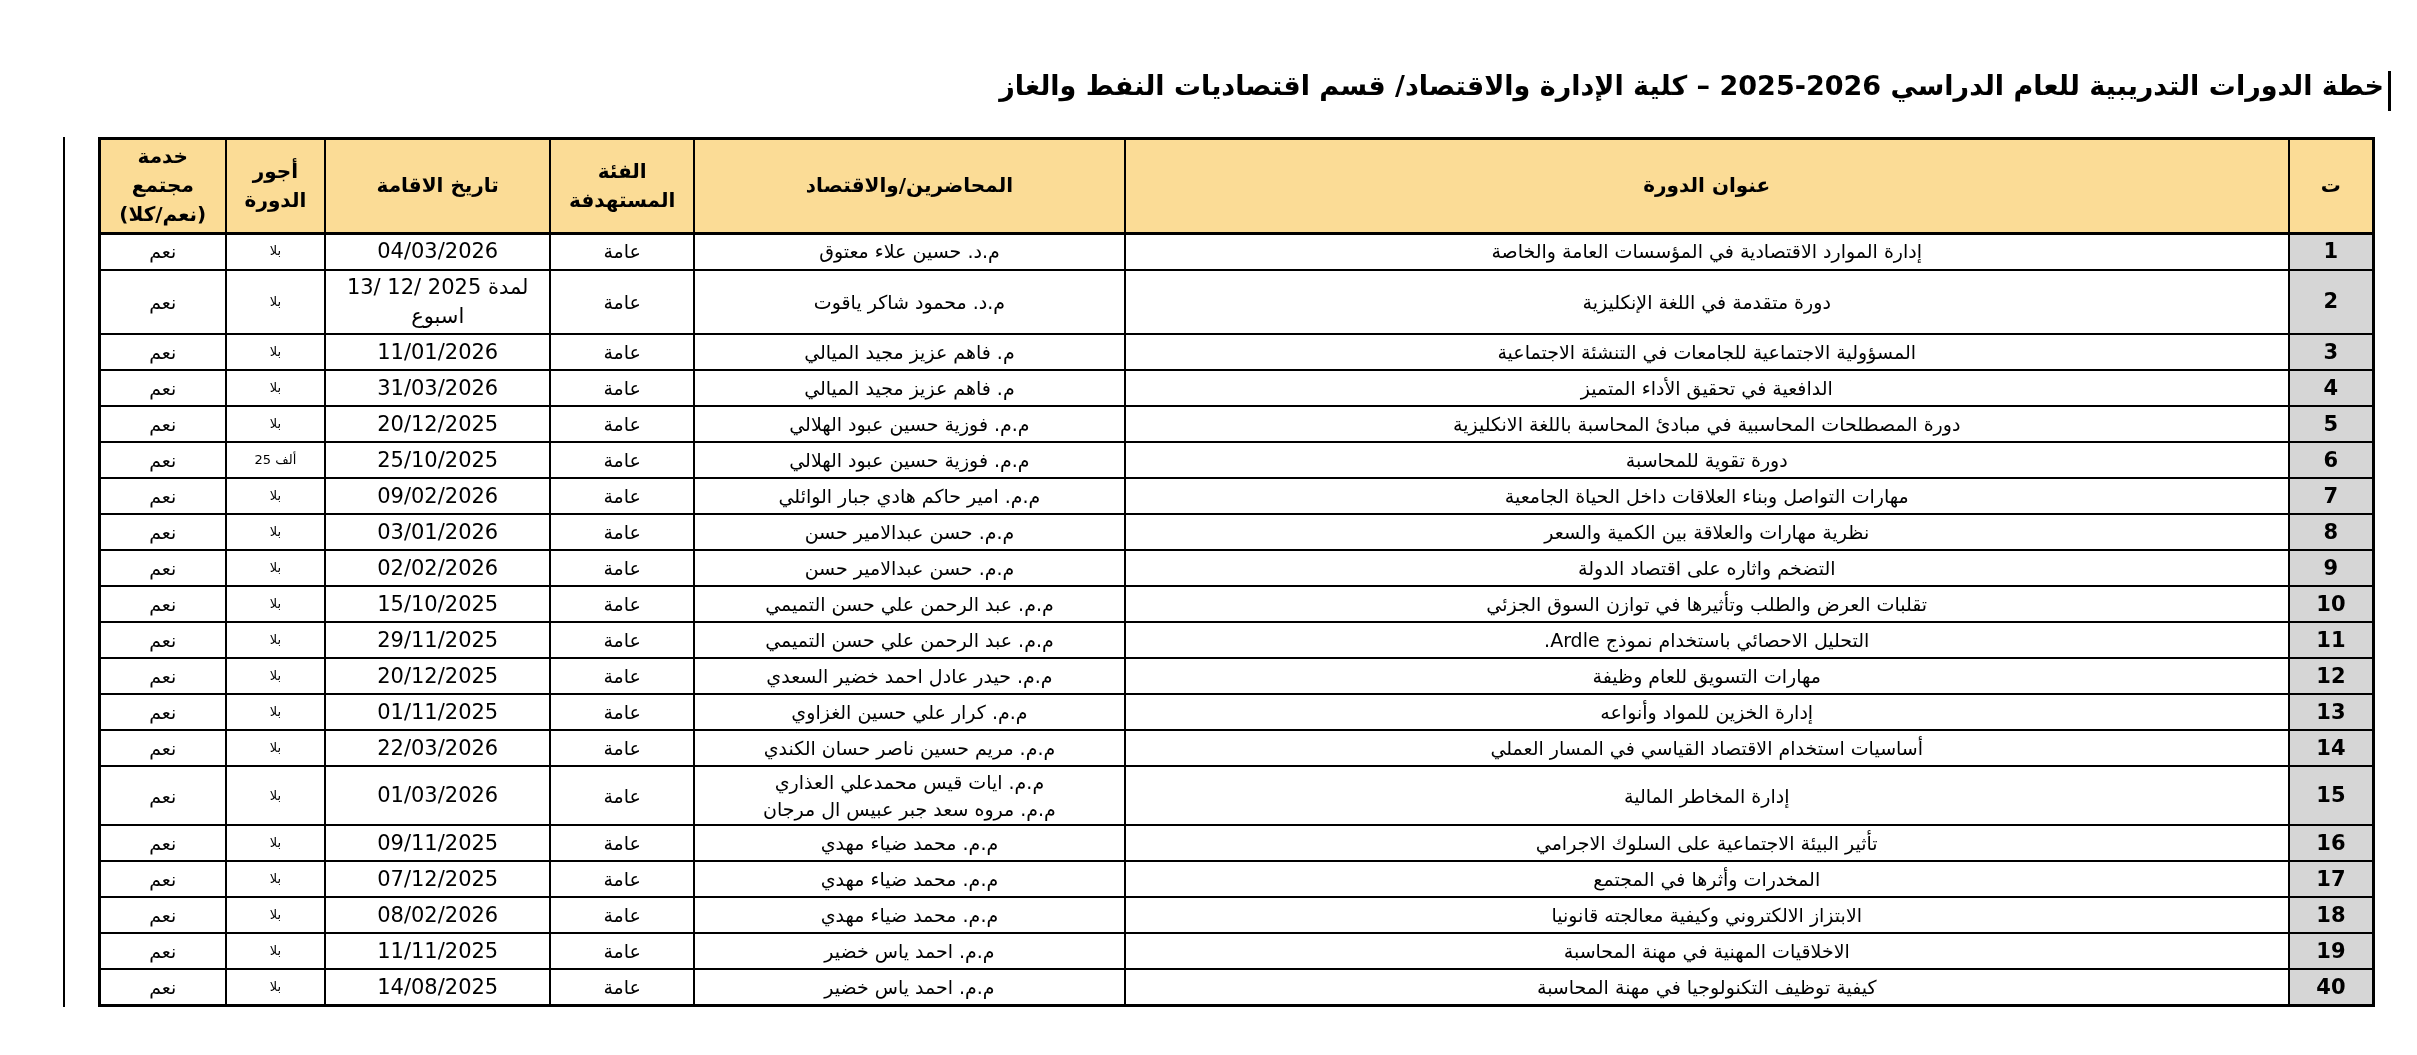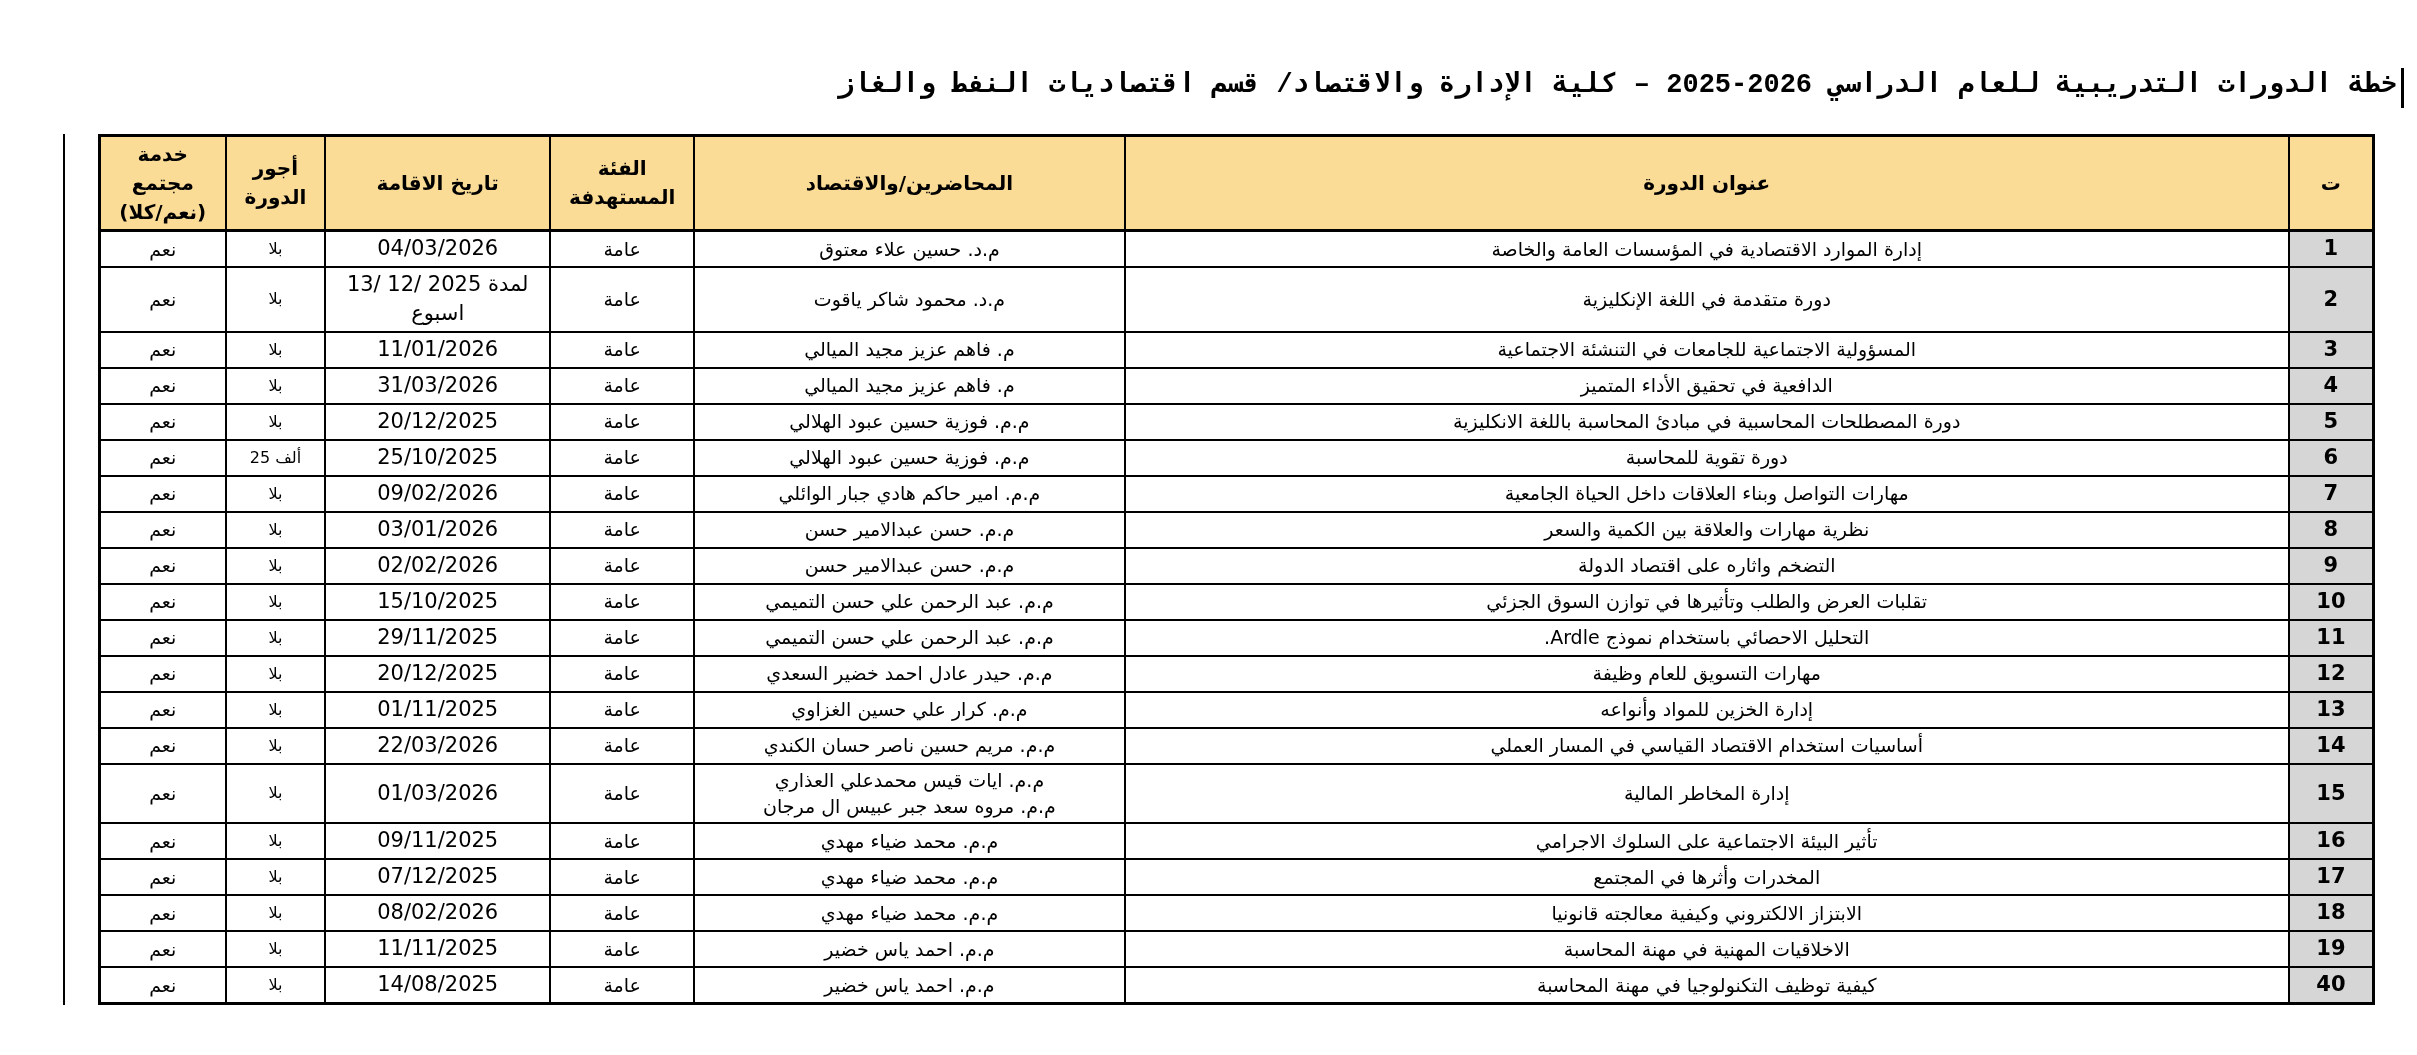--- a/index.html
+++ b/index.html
@@ -1,41 +1,41 @@
 <!DOCTYPE html>
 <html lang="ar" style="--header-bg: #FBDC96; --num-bg: #D6D6D6;"><head>
 <meta charset="utf-8">
 <style>
   html,body{margin:0;padding:0;background:#fff;width:2417px;height:1055px;overflow:hidden;
             font-family:"DejaVu Sans",sans-serif;color:#000;}
   .page{width:2417px;height:1055px;position:relative;background:#fff;}
 
   
-  .title-wrap{padding:68px 13px 0 0;text-align:right;direction:rtl;font-family:Liberation Mono, monospace;}
+  .title-wrap{padding:68px 26px 0 0;text-align:right;direction:rtl;}
   h1.doc-title{display:inline;font-size:27px;font-weight:bold;line-height:1.3;letter-spacing:0;}
   .caret{display:inline-block;width:3px;height:40px;background:#000;vertical-align:middle;margin-left:4px;}
 
   
   .table-wrap{display:flex;flex-direction:row;align-items:stretch;margin:26px 42px 0 63px;direction:ltr;}
   .side-rule{width:2px;background:#000;flex:0 0 2px;}
   .side-gap{width:33px;flex:0 0 33px;}
 
   table.courses{direction:rtl;border-collapse:collapse;table-layout:fixed;
                 border:3px solid #000;flex:1 1 auto;}
   col.c-num{width:84px;} col.c-title{width:1155px;} col.c-lect{width:427px;}
   col.c-group{width:143px;} col.c-date{width:223px;} col.c-fees{width:99px;} col.c-comm{width:125px;}
 
   th,td{border:2px solid #000;text-align:center;vertical-align:middle;
         white-space:pre-line;padding:2px 6px;overflow:hidden;}
   thead th{background:var(--header-bg,#FBDC96);font-weight:bold;font-size:20px;
            height:88px;line-height:1.45;border-bottom:3px solid #000;}
   tbody td{font-size:19px;height:30px;line-height:1.4;}
   td.cell-num{background:var(--num-bg,#D6D6D6);font-weight:bold;font-size:21px;}
   td.cell-date{font-size:21px;margin-top:36px;}
-  td.cell-fees{font-size:16px;margin-left:38px;}
+  td.cell-fees{font-size:13px;margin-left:38px;}
 </style>
 </head>
 <body>
 
 <div class="page">
 
   <div class="title-wrap">
     <span class="caret"></span><h1 class="doc-title">خطة الدورات التدريبية للعام الدراسي 2026-2025 – كلية الإدارة والاقتصاد/ قسم اقتصاديات النفط والغاز</h1>
   </div>
 

